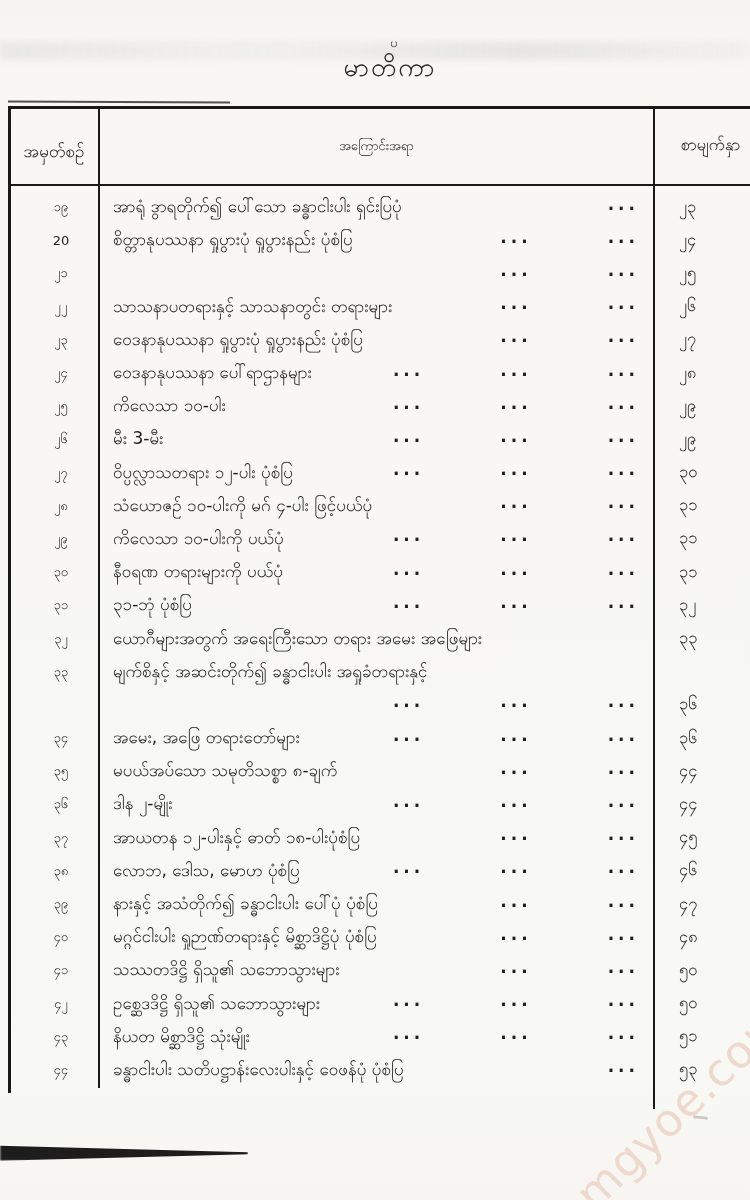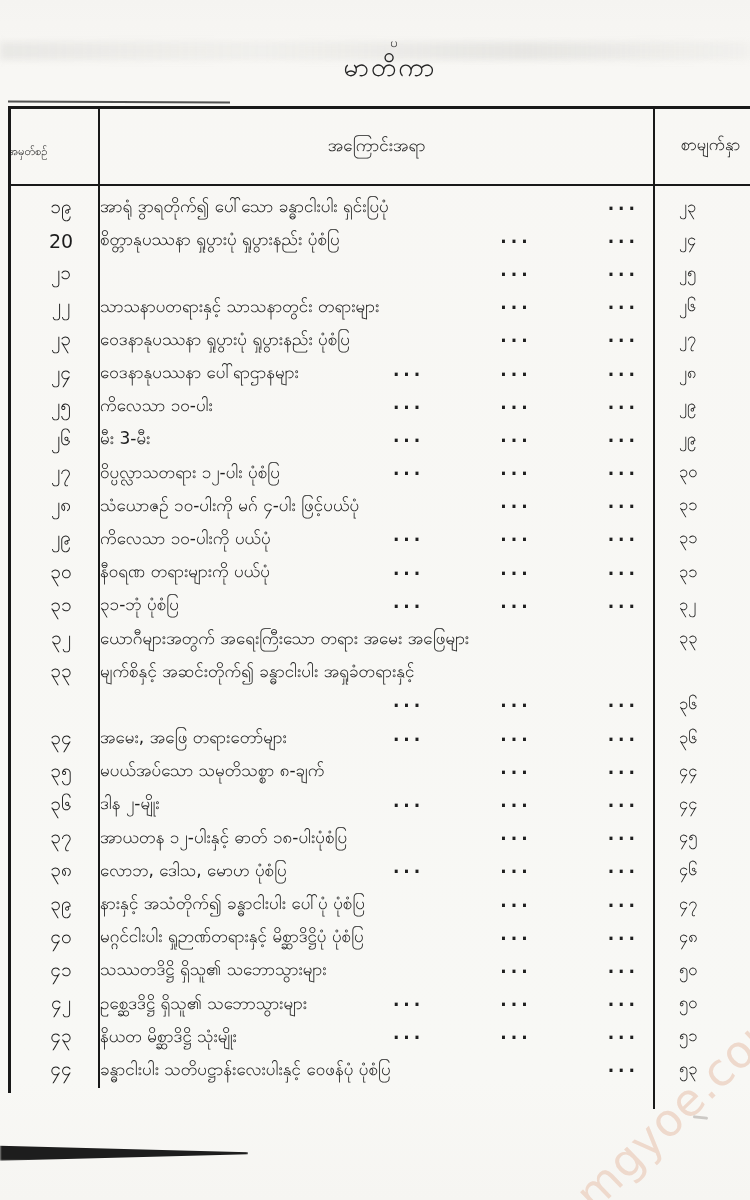--- a/index.html
+++ b/index.html
@@ -29,29 +29,29 @@
   .rule { position: absolute; background: #191919; }
   .rule-top       { left: 8px;  top: 106px; width: 742px; height: 2.6px; }
   .rule-top-ghost { left: 8px;  top: 101px; width: 222px; height: 1.8px; opacity: .75; transform: rotate(.25deg); }
   .rule-hsep      { left: 8px;  top: 184px; width: 742px; height: 2.4px; }
   .rule-vleft     { left: 8px;  top: 106px; width: 2.6px; height: 987px; }
   .rule-vc1       { left: 98px; top: 106px; width: 2.2px; height: 982px; }
   .rule-vc2       { left: 653px;top: 106px; width: 2.4px; height: 1003px; }
 
   .header-row { position: absolute; left: 8px; top: 108px; width: 760px; height: 76px;
                 display: flex; align-items: center; }
-  .h-serial  { width: 92px;  font-size: 11px; margin-top: 12px; }
-  .h-subject { width: 553px; text-align: center; font-size: 17px; }
+  .h-serial  { width: 92px;  text-align: center; font-size: 17px; margin-top: 12px; }
+  .h-subject { width: 553px; text-align: center; font-size: 13px; }
   .h-page    { width: 115px; text-align: center; font-size: 16.5px; }
 
   .rows { position: absolute; left: 8px; top: 191px; width: 760px; }
   .row { display: flex; align-items: center; height: 33.2px; }
   .cell-serial { width: 92px; box-sizing: border-box; padding-left: 14px;
-                 text-align: center; font-size: 19px; }
-  .cell-subject { width: 553px; box-sizing: border-box; padding-right: 14px;
+                 text-align: center; font-size: 13px; }
+  .cell-subject { width: 553px; box-sizing: border-box; padding-left: 13px; padding-right: 14px;
                   display: flex; align-items: center; font-size: 17px; white-space: nowrap; overflow: hidden; }
   .subject-text { flex: 0 1 auto; overflow: hidden; }
   .dots { margin-left: auto; display: flex; gap: 76px; flex: 0 0 auto; padding-left: 18px; }
   .dot-group { font-weight: 700; font-size: 17px; letter-spacing: 4px;
                transform: translateY(-4px); color: #1f1f1f; }
   .cell-page { flex: 1; box-sizing: border-box; padding-left: 26px; font-size: 16.5px; }
 
   .watermark { position: absolute; left: 545px; top: 1080px;
                font-size: 45px; letter-spacing: 1px; color: #eed6c8; opacity: .9;
                transform: rotate(-44deg); white-space: nowrap; }

